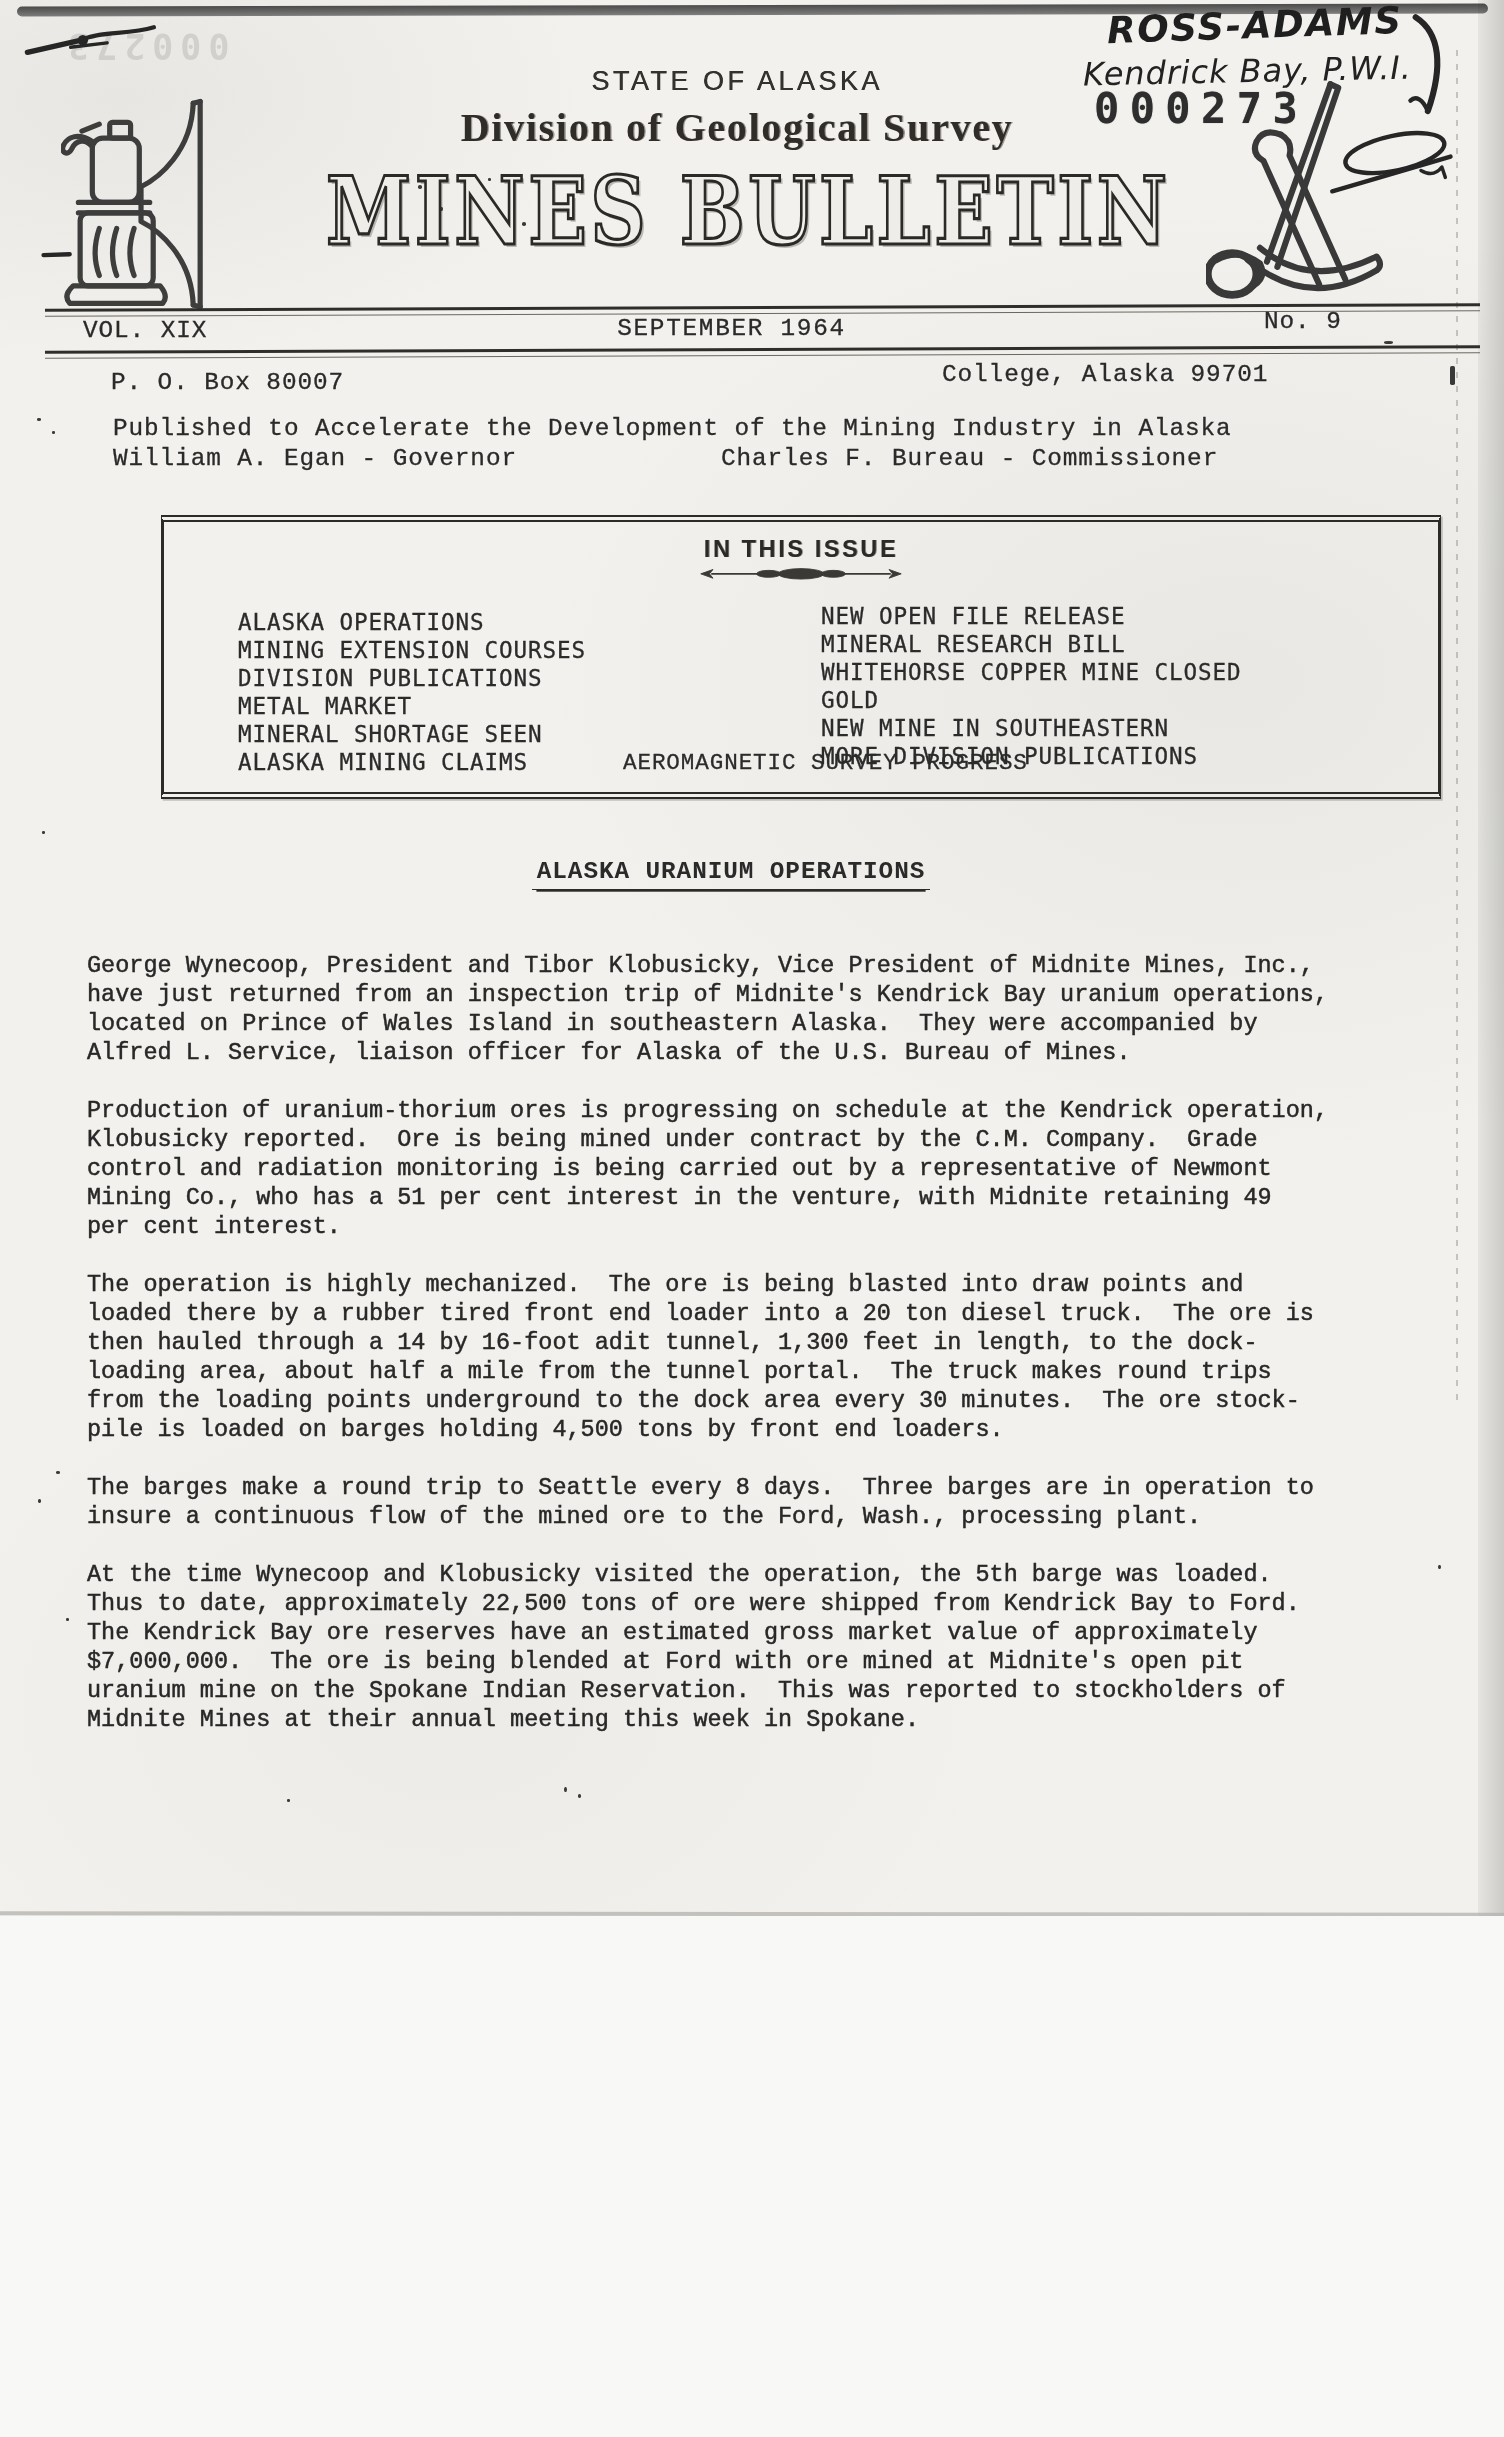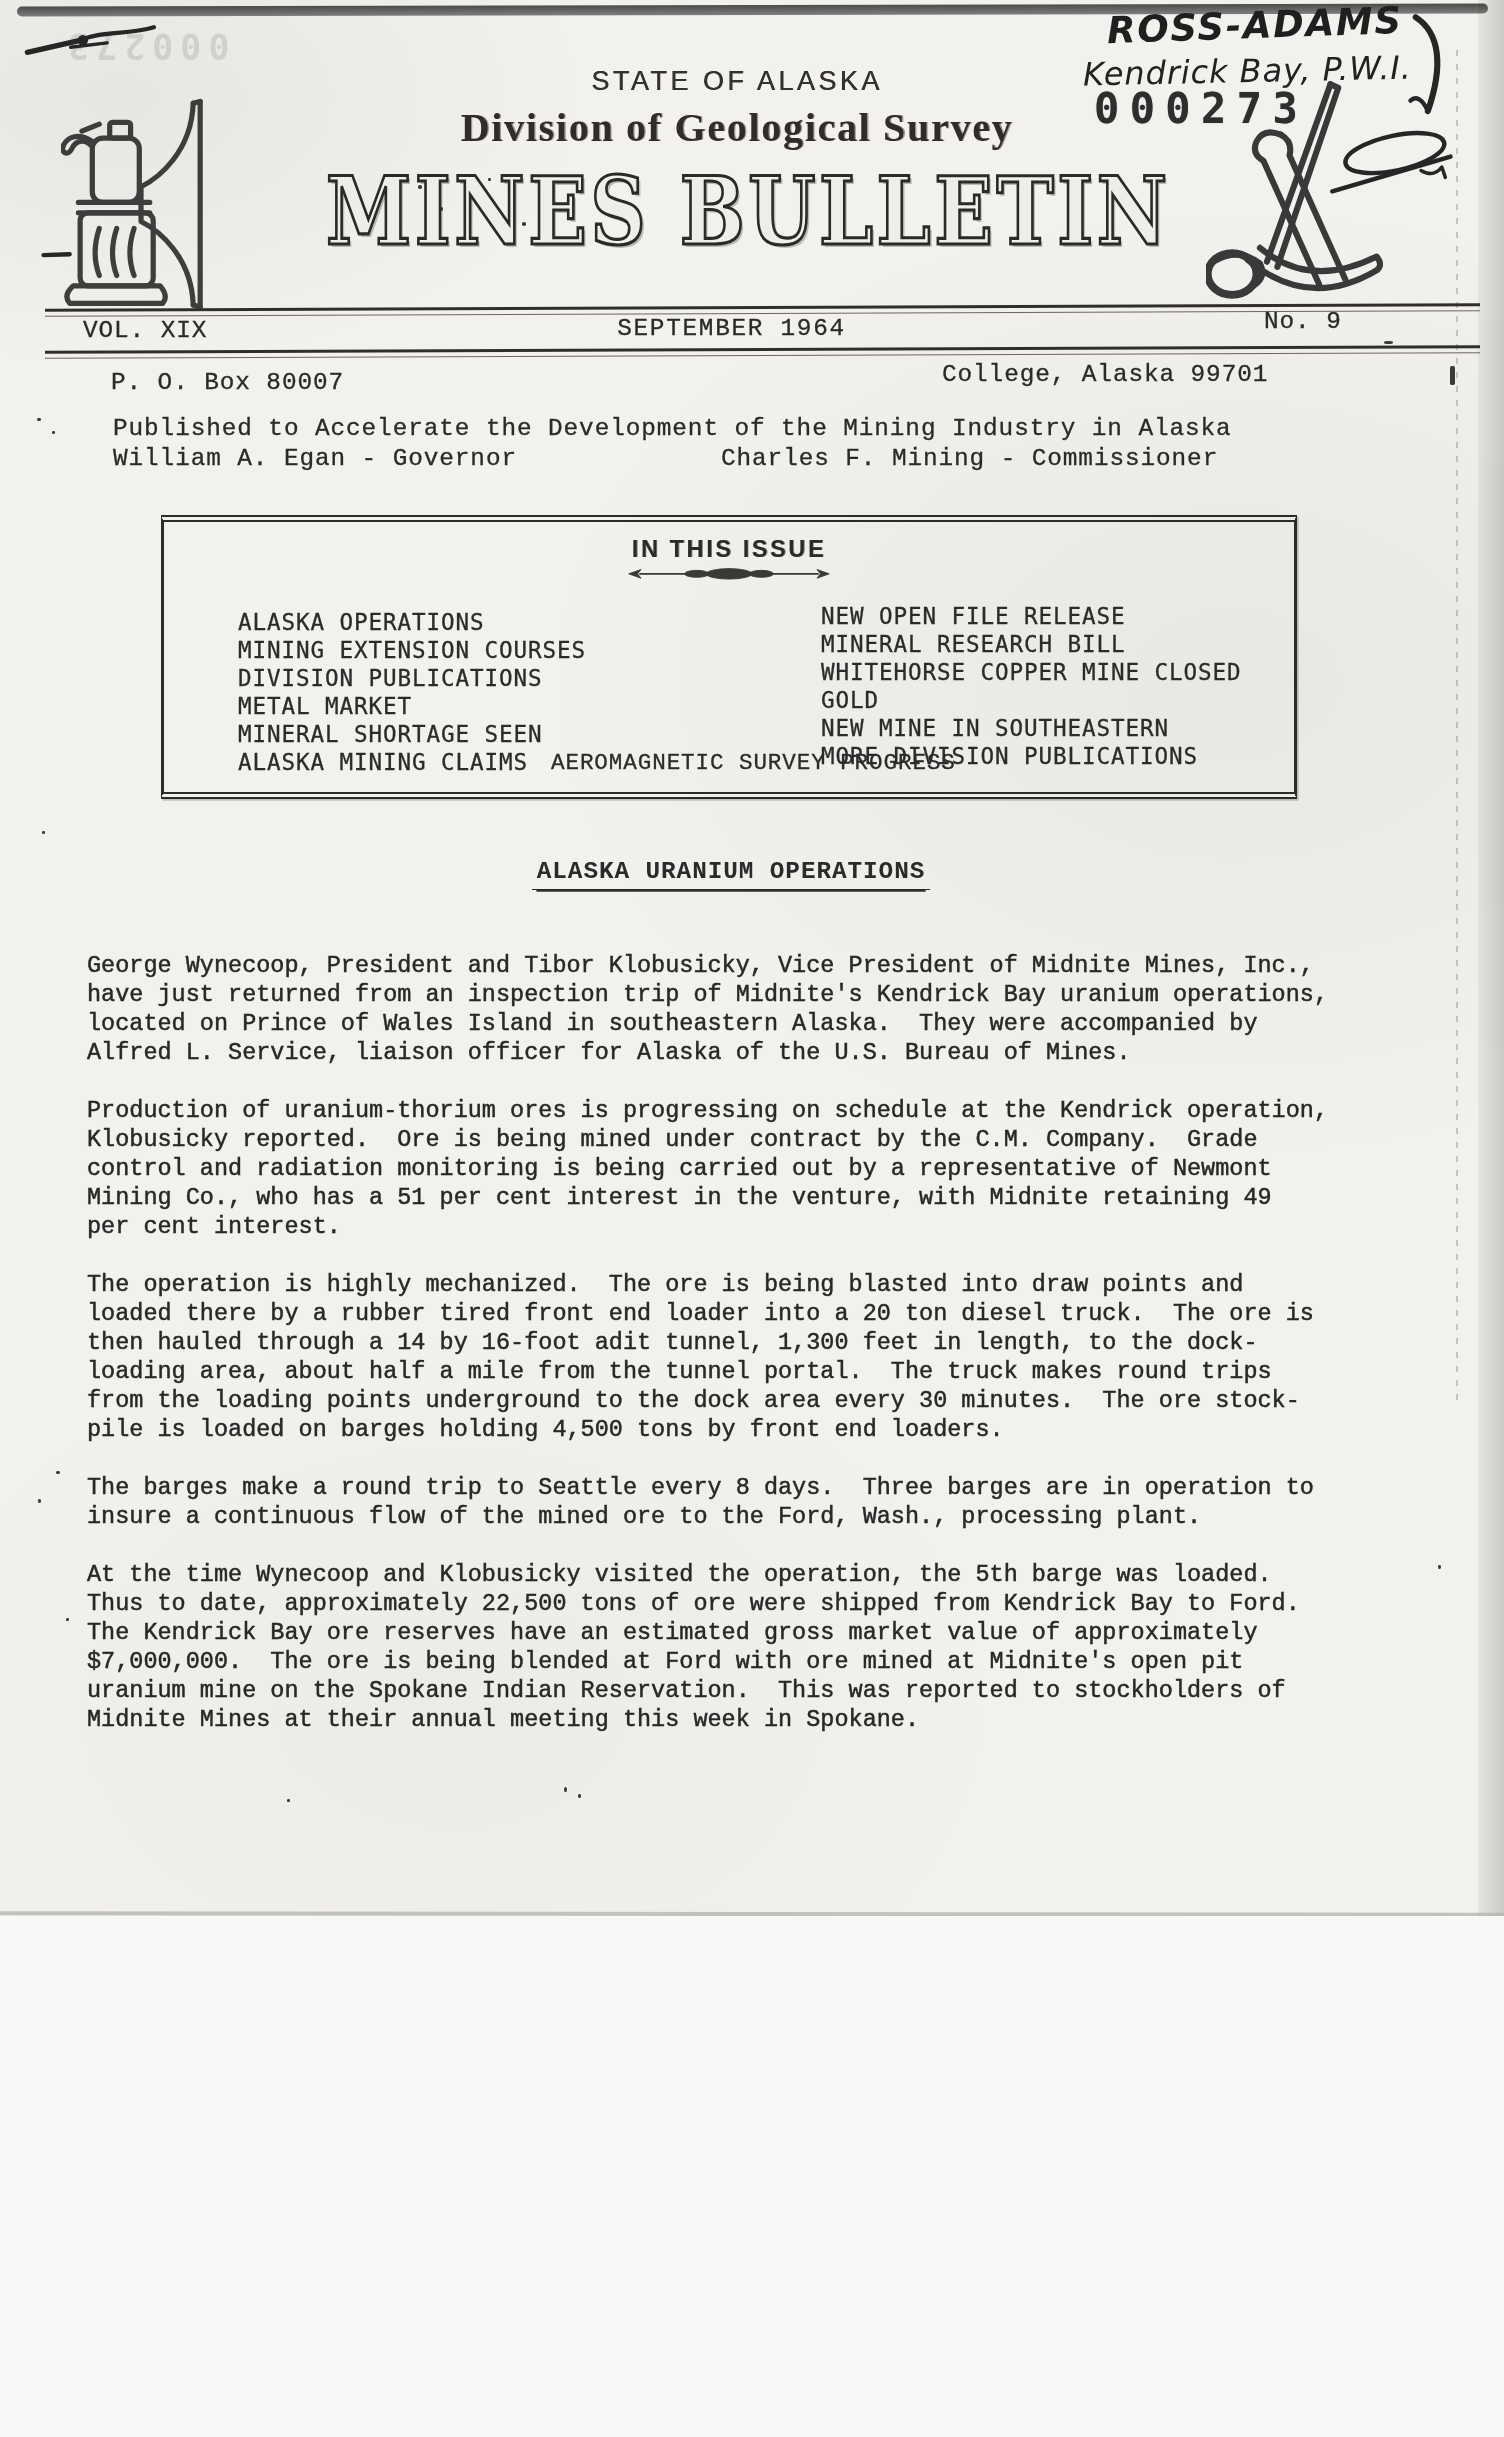--- a/index.html
+++ b/index.html
@@ -44,21 +44,21 @@
   .rule{left:45px;width:1435px;height:3.5px;border-top:3.5px solid #2f2e2b;border-bottom:1.7px solid #6b675f;
     transform:rotate(-0.22deg);}
   .rule1{top:306px;} .rule2{top:348px;}
   .mono28{font-size:24.4px;letter-spacing:0.9px;color:#2a2a2a;-webkit-text-stroke:0.3px #2a2a2a;white-space:pre;}
   .vol{left:83px;top:317px;} 
   .date-line{left:0;top:315px;width:1463px;text-align:center;letter-spacing:1.7px;}
   .num{left:1264px;top:308px;}
   .pobox{left:111px;top:369px;} .city{left:942px;top:361px;}
   .mission1{left:113px;top:415px;} .gov{left:113px;top:445px;} .comm{left:721px;top:445px;} .asst{left:254px;top:475px;}
   
-  .issue-box{left:161px;top:515px;width:1136px;height:284px;box-sizing:border-box;
+  .issue-box{left:161px;top:515px;width:1280px;height:284px;box-sizing:border-box;
     border:3.5px solid #2c2b28;border-top:7.8px double #2c2b28;border-bottom:7.8px double #2c2b28;
     box-shadow:1.7px 1.7px 0 rgba(44,43,40,.25);}
   .issue-title{position:absolute;left:0;right:0;top:14px;text-align:center;
     font-family:"Liberation Sans",sans-serif;font-weight:bold;font-size:23.5px;letter-spacing:2.6px;color:#2b2a27;
     text-shadow:0.9px 0 0 rgba(43,42,39,.5);}
   .issue-ornament{position:absolute;left:0;right:0;top:44px;text-align:center;}
   .issue-col{position:absolute;font-size:22.6px;line-height:28px;letter-spacing:0.9px;white-space:pre;
     color:#2b2b2b;-webkit-text-stroke:0.3px #2b2b2b;}
   .col-left{left:74px;top:63px;} .col-right{left:657px;top:57px;}
   .issue-footer{position:absolute;left:0;right:0;top:228px;text-align:center;transform:translateX(24.4px);
@@ -168,21 +168,21 @@
   <div class="abs rule rule1"></div>
   <div class="abs mono28 vol">VOL. XIX</div>
   <div class="abs mono28 date-line">SEPTEMBER 1964</div>
   <div class="abs mono28 num">No. 9</div>
   <div class="abs rule rule2"></div>
 
   <div class="abs mono28 pobox">P. O. Box 80007</div>
   <div class="abs mono28 city">College, Alaska 99701</div>
   <div class="abs mono28 mission1">Published to Accelerate the Development of the Mining Industry in Alaska</div>
   <div class="abs mono28 gov">William A. Egan - Governor</div>
-  <div class="abs mono28 comm">Charles F. Mining - Commissioner</div>
+  <div class="abs mono28 comm">Charles F. Bureau - Commissioner</div>
 
   <div class="abs issue-box">
     <div class="issue-title">IN THIS ISSUE</div>
     <div class="issue-ornament">
       <svg width="218" height="15.7" viewBox="0 0 250 18">
         <g stroke="#3a3935" fill="#3a3935">
           <line x1="22" y1="9" x2="228" y2="9" stroke-width="2"></line>
           <ellipse cx="125" cy="9" rx="26" ry="6"></ellipse>
           <ellipse cx="88" cy="9" rx="14" ry="4"></ellipse>
           <ellipse cx="162" cy="9" rx="14" ry="4"></ellipse>

